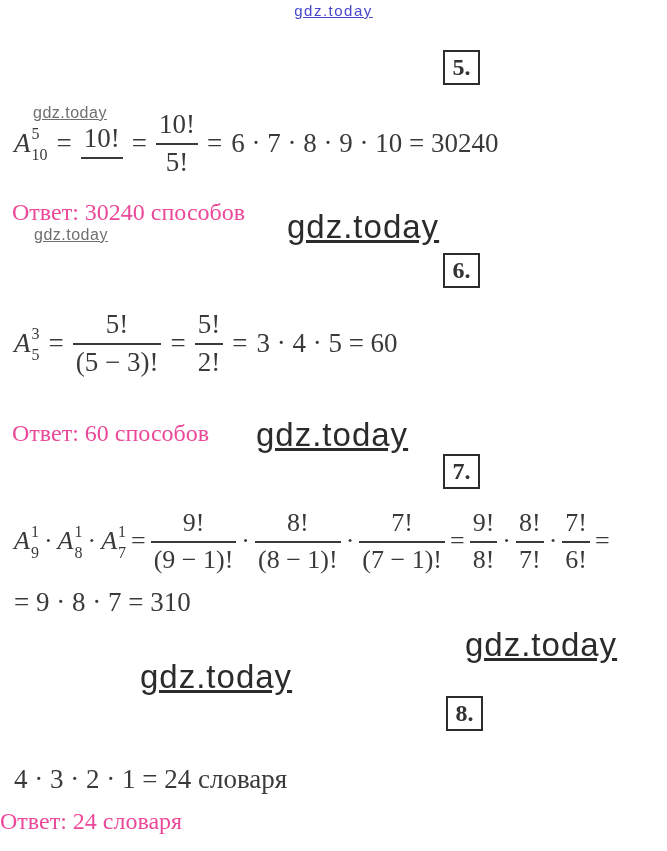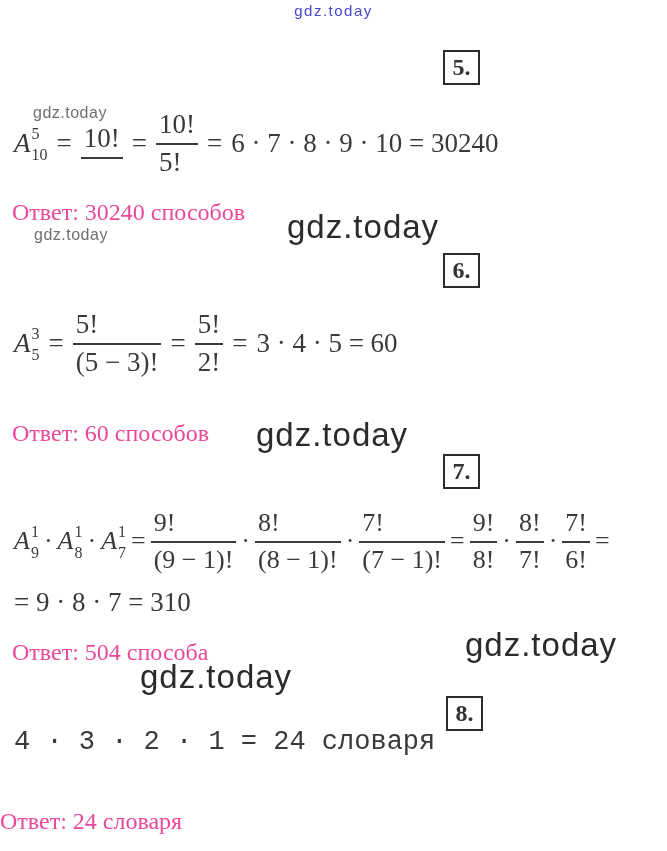--- a/index.html
+++ b/index.html
@@ -1,21 +1,21 @@
 <!DOCTYPE html>
 <html><head>
 <meta charset="utf-8">
 <style>
   * { margin:0; padding:0; box-sizing:border-box; }
   html,body { background:#ffffff; }
   body { width:667px; height:851px; font-family:"Liberation Serif", serif; }
   .page { position:relative; width:667px; height:851px; background:#ffffff; overflow:hidden; color:#3a3a3a; }
 
   
-  .wm { font-family:"Liberation Sans", sans-serif; font-weight:300; white-space:nowrap; position:absolute; }
+  .wm { font-family:"Liberation Sans", sans-serif; font-weight:300; white-space:nowrap; position:absolute;text-decoration:underline; }
   .wm-top { top:2px; left:0; right:0; text-align:center; font-size:15px; letter-spacing:1.5px; }
   .wm-small { font-size:16px; color:#6f6f6f; letter-spacing:0.5px; }
   .wm-s1 { left:33px; top:104px; }
   .wm-s2 { left:34px; top:226px; }
   .wm-large { font-size:33px; color:#2b2b2b; letter-spacing:1px; }
   .wm-l1 { left:287px; top:208px; }
   .wm-l2 { left:256px; top:416px; }
   .wm-l3 { left:465px; top:626px; }
   .wm-l4 { left:140px; top:658px; }
 
@@ -27,23 +27,23 @@
   .pbox-6 { left:443px; top:253px; }
   .pbox-7 { left:443px; top:454px; }
   .pbox-8 { left:446px; top:696px; }
 
   
   .formula { position:absolute; display:flex; align-items:center; font-size:27px; line-height:1.2; }
   .f-5  { left:14px; top:106px; height:74px; gap:8px; }
   .f-6  { left:14px; top:306px; height:74px; gap:8px; }
   .f-7a { left:14px; top:502px; height:78px; gap:4px; font-size:26px; }
   .f-7b { left:14px; top:586px; }
-  .f-8  { left:14px; top:726px;font-family:Liberation Mono, monospace; }
-
-  .frac { display:inline-flex; flex-direction:column; align-items:flex-start; line-height:1.05; }
+  .f-8  { left:14px; top:763px; }
+
+  .frac { display:inline-flex; flex-direction:column; align-items:center; line-height:1.05; }
   .frac .bar { align-self:stretch; height:2px; background:#3a3a3a; margin:4px 0 3px; }
   .frac .num, .frac .den { padding:0 3px; }
 
   .varterm { display:inline-flex; align-items:center; }
   .vbase { font-style:italic; }
   .supsub { display:inline-flex; flex-direction:column; font-size:16px; line-height:1;
             gap:5px; margin-left:1px; transform:translateY(1px); }
 
   .op { padding:0 1px; }
 
@@ -181,21 +181,20 @@
       <span class="frac">
         <span class="num">7!</span>
         <span class="bar"></span>
         <span class="den">6!</span>
       </span>
       <span class="op">=</span>
     </div>
   <div class="formula f-7b">
       <span class="plain">= 9 · 8 · 7 = 310</span>
     </div>
-  <div class="answer ans-7">Ответ: 504 способа</div>
   <div class="wm wm-large wm-l3">gdz.today</div>
   <div class="wm wm-large wm-l4">gdz.today</div>
 
   <div class="pbox pbox-8">
     <span>8.</span>
   </div>
   <div class="formula f-8">
       <span class="plain">4 · 3 · 2 · 1 = 24 словаря</span>
     </div>
   <div class="answer ans-8">Ответ: 24 словаря</div>

